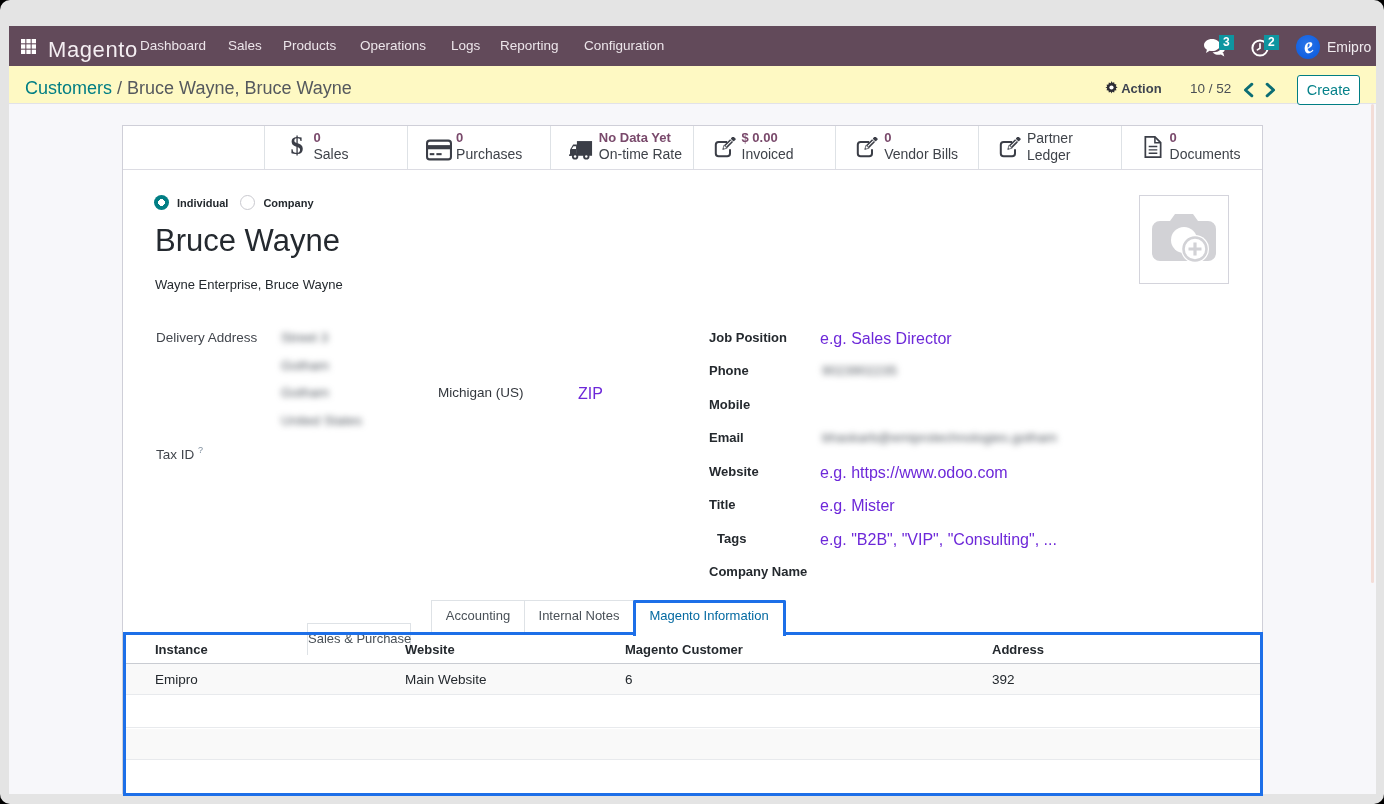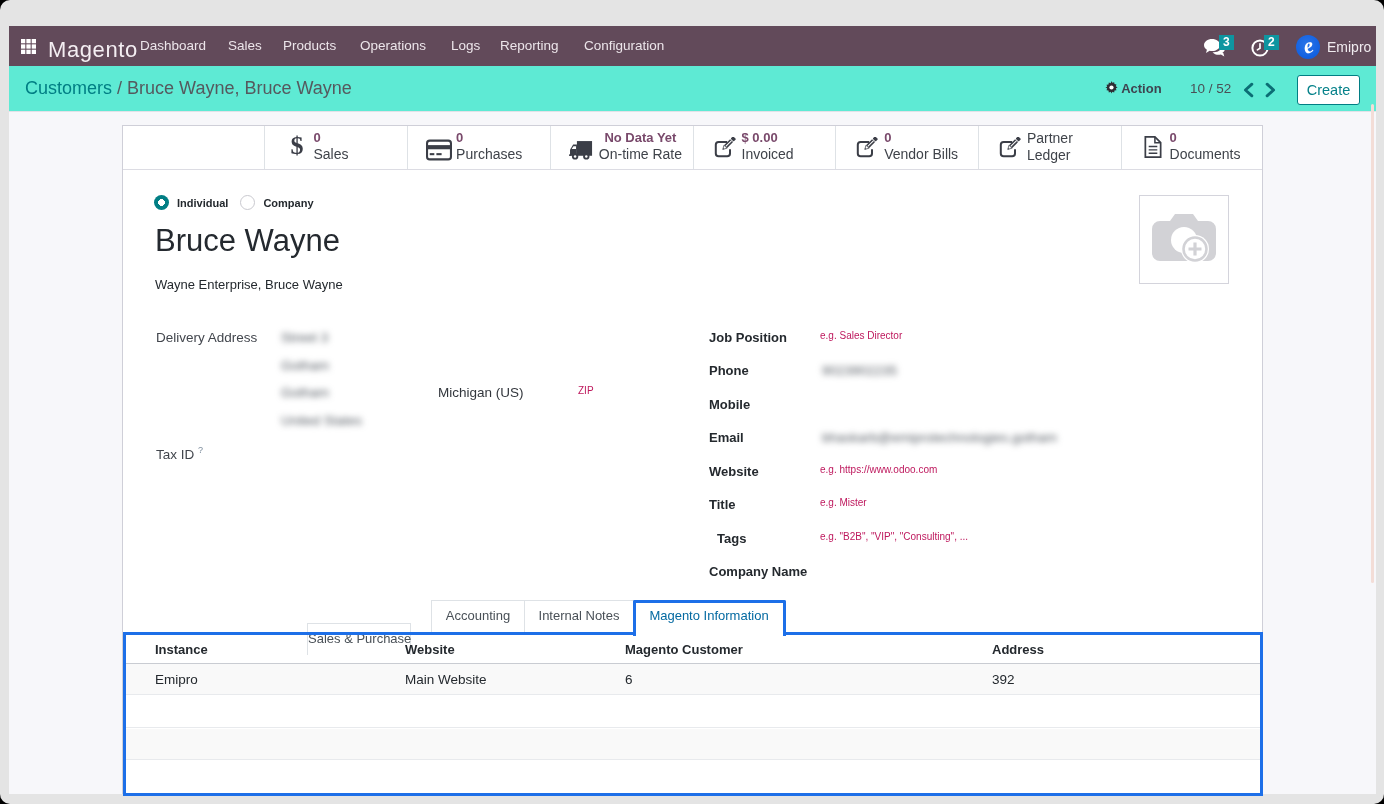--- a/index.html
+++ b/index.html
@@ -13,21 +13,21 @@
   .nav { position:absolute; left:0; top:0; width:100%; height:40px; background:#624a5a; }
   .nav .brand { position:absolute; left:39px; top:11px; color:#f4eef2; font-size:22px; font-weight:400; letter-spacing:0.6px;}
   .nav .menu { position:absolute; top:0; height:40px; line-height:40px; color:#ece5ea; font-size:13.5px; }
   .grid9 { position:absolute; left:11.6px; top:13px; width:15px; height:15px; }
   .badge { position:absolute; background:#0e95a0; color:#fff; font-size:12px; font-weight:700;
     padding:0 4px; height:15px; line-height:15px; text-align:center; }
   .avatar { position:absolute; width:24px; height:24px; border-radius:50%;
     background:radial-gradient(circle at 45% 40%, #2a74e8 0%, #1160e0 70%, #0f5bd8 100%); }
   .uname { position:absolute; color:#f0ebef; font-size:14px; top:13px; }
   
-  .bcbar { position:absolute; left:0; top:40px; width:100%; height:46px; background:#5eead4;
+  .bcbar { position:absolute; left:0; top:40px; width:100%; height:38px; background:#fef9c3;
     border-bottom:1px solid #e2e2e8;padding-left:28px; }
   .bc { position:absolute; left:16px; top:12px; font-size:18px; color:#55595e; }
   .bc a { color:#017e84; text-decoration:none; }
   .actionbtn { position:absolute; left:1096px; top:15px; font-size:13px; font-weight:700; color:#3e4450; }
   .pager { position:absolute; left:1181px; top:15px; font-size:13.5px; color:#4a4f55; }
   .createbtn { position:absolute; left:1288px; top:9px; width:63px; height:30px;
     border:1px solid #017e84; border-radius:3px; background:#fff; color:#06828a;
     font-size:14.5px; font-weight:400; text-align:center; line-height:28px; }
   
   .sheet { position:absolute; left:113px; top:99px; width:1141px; height:669px;
@@ -45,21 +45,21 @@
   .rad.on { border:none; background:radial-gradient(circle, #fff 0 3.2px, #017e84 3.3px); }
   .rad.off { background:#fff; border:1px solid #c9c9cf; }
   .title { position:absolute; left:32px; top:97px; font-size:31px; color:#24292f; letter-spacing:0px; }
   .subtitle { position:absolute; left:32px; top:151px; font-size:13px; color:#24292e; }
   
   .photo { position:absolute; left:1016px; top:69px; width:90px; height:89px;
     background:#fff; border:1px solid #d4d4dc; }
   
   .flabel { position:absolute; font-size:13px; font-weight:700; color:#24292e; white-space:nowrap;}
   .fval { position:absolute; font-size:13.5px; color:#33373d; white-space:nowrap;}
-  .fph { position:absolute; font-size:10px; color:#be185d; white-space:nowrap;}
+  .fph { position:absolute; font-size:16px; color:#6d28d9; white-space:nowrap;}
   .blur { filter:blur(3px); color:#555b63; }
   .sup { font-size:9px; color:#7a8a9a; vertical-align:6px; }
   .flabel.plain { font-weight:400; color:#42464d; font-size:13.5px; }
   .tab { position:absolute; top:474px; height:31.5px; border:1px solid #dee2e6; border-bottom:none;
     font-size:13px; color:#495057; text-align:center; line-height:30px; background:#fff; white-space:nowrap;}
   
   .bluebox { position:absolute; left:-0.5px; top:506px; width:1140px; height:164px;
     border:3px solid #1d6fe8; background:transparent; z-index:5; }
   .bluetab { position:absolute; left:509.5px; top:474px; width:153px; height:36px;
     border:3.5px solid #1d6fe8; border-bottom:none; border-radius:2px 2px 0 0; background:#fff;
@@ -150,21 +150,21 @@
         <rect x="1" y="1" width="23" height="18" rx="2.6" fill="none" stroke="#3b3e47" stroke-width="2"></rect>
         <rect x="0.4" y="5.3" width="24.2" height="4" fill="#3b3e47"></rect>
         <rect x="3.6" y="13" width="4.4" height="2" fill="#3b3e47"></rect>
         <rect x="10" y="13" width="5" height="2" fill="#3b3e47"></rect>
       </svg>
       <div class="tx">
             <div class="v">0</div>
             <div class="l">Purchases</div>
           </div>
     </div>
-    <div class="stat" style="left:426.8px; width:172px;text-align:center;">
+    <div class="stat" style="left:426.8px; width:172px;">
       <svg class="ic" style="top:13px;" width="23" height="19" viewBox="0 0 23 19">
         <path fill="#3b3e47" d="M7 1.6 h13.4 v13 H7z"></path>
         <path fill="#3b3e47" d="M7 4.6 H3.7 L0.9 9.2 v5.4 H7z"></path>
         <path fill="#fff" d="M3.9 6.1 h2.3 v2.6 H2.4z"></path>
         <rect x="0" y="13.4" width="2.2" height="1.3" fill="#3b3e47"></rect>
         <circle cx="5.4" cy="15.2" r="2.8" fill="#3b3e47"></circle>
             <circle cx="15.3" cy="15.2" r="2.8" fill="#3b3e47"></circle>
         <circle cx="5.4" cy="15.2" r="1.1" fill="#fff"></circle>
             <circle cx="15.3" cy="15.2" r="1.1" fill="#fff"></circle>
       </svg>

